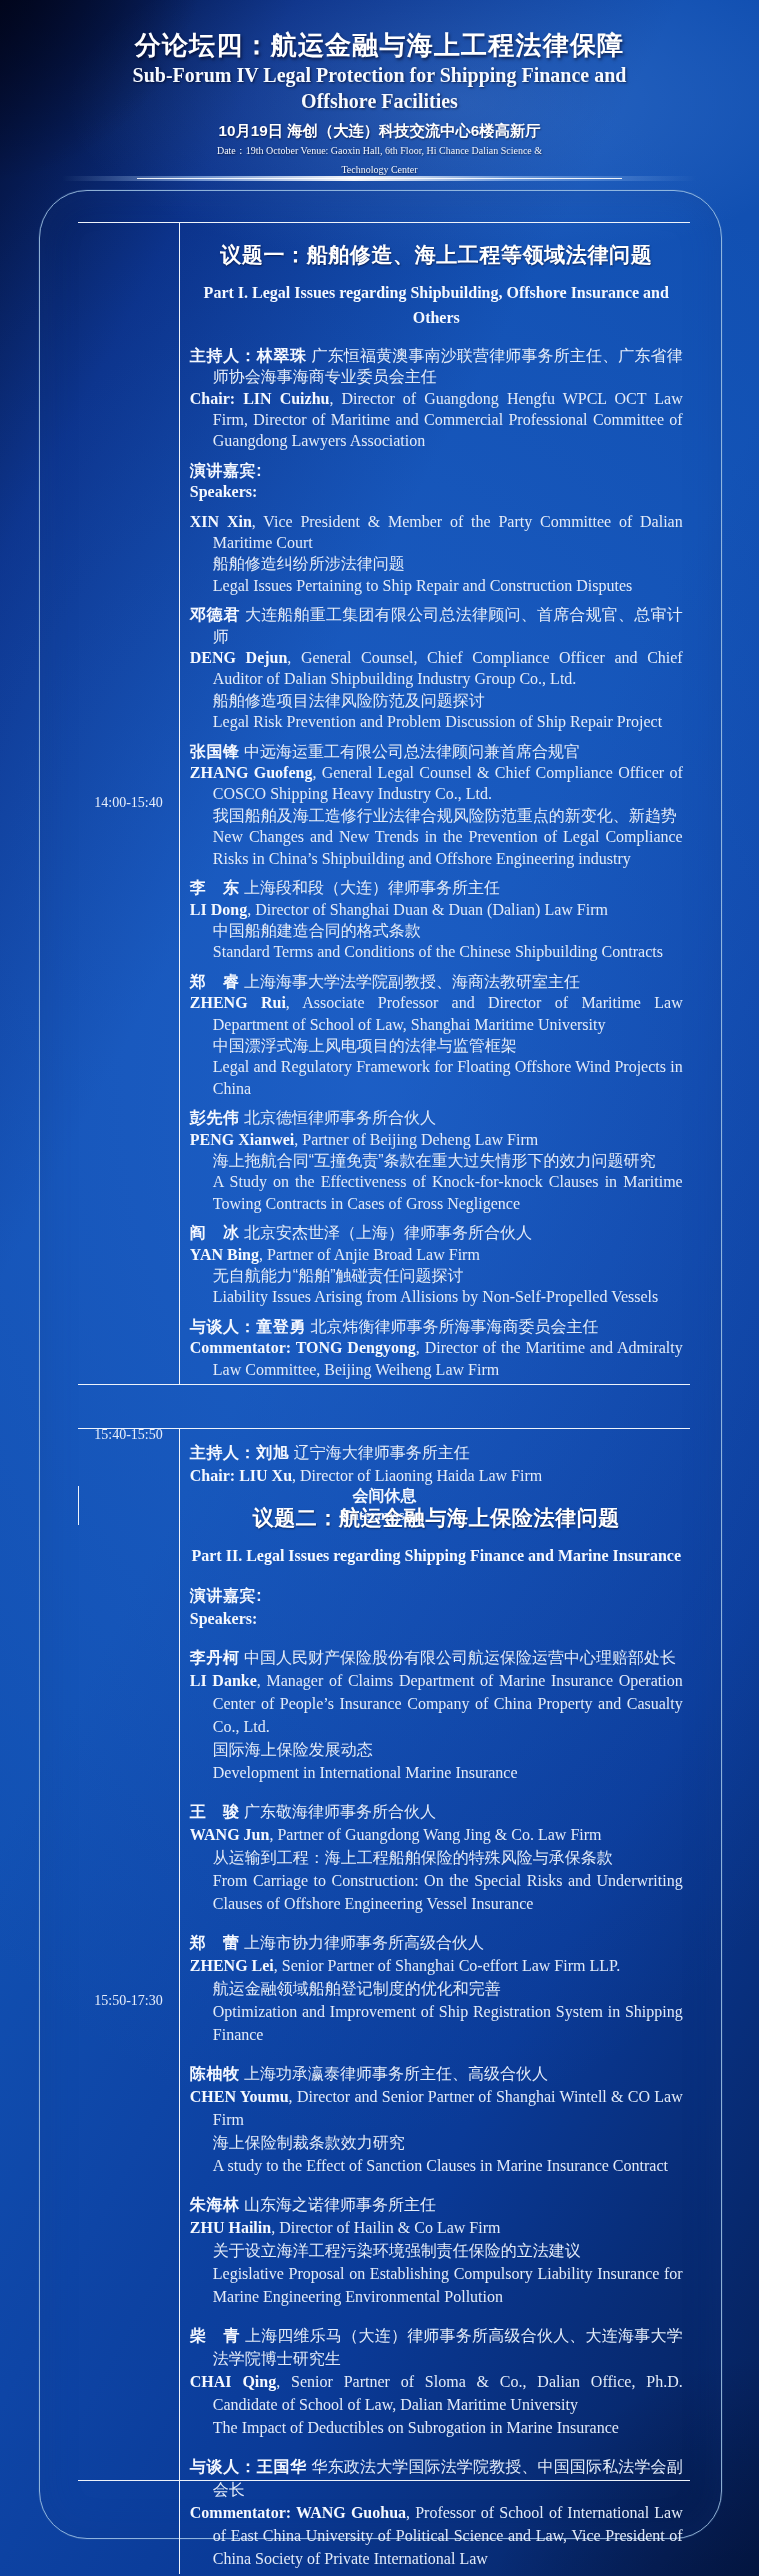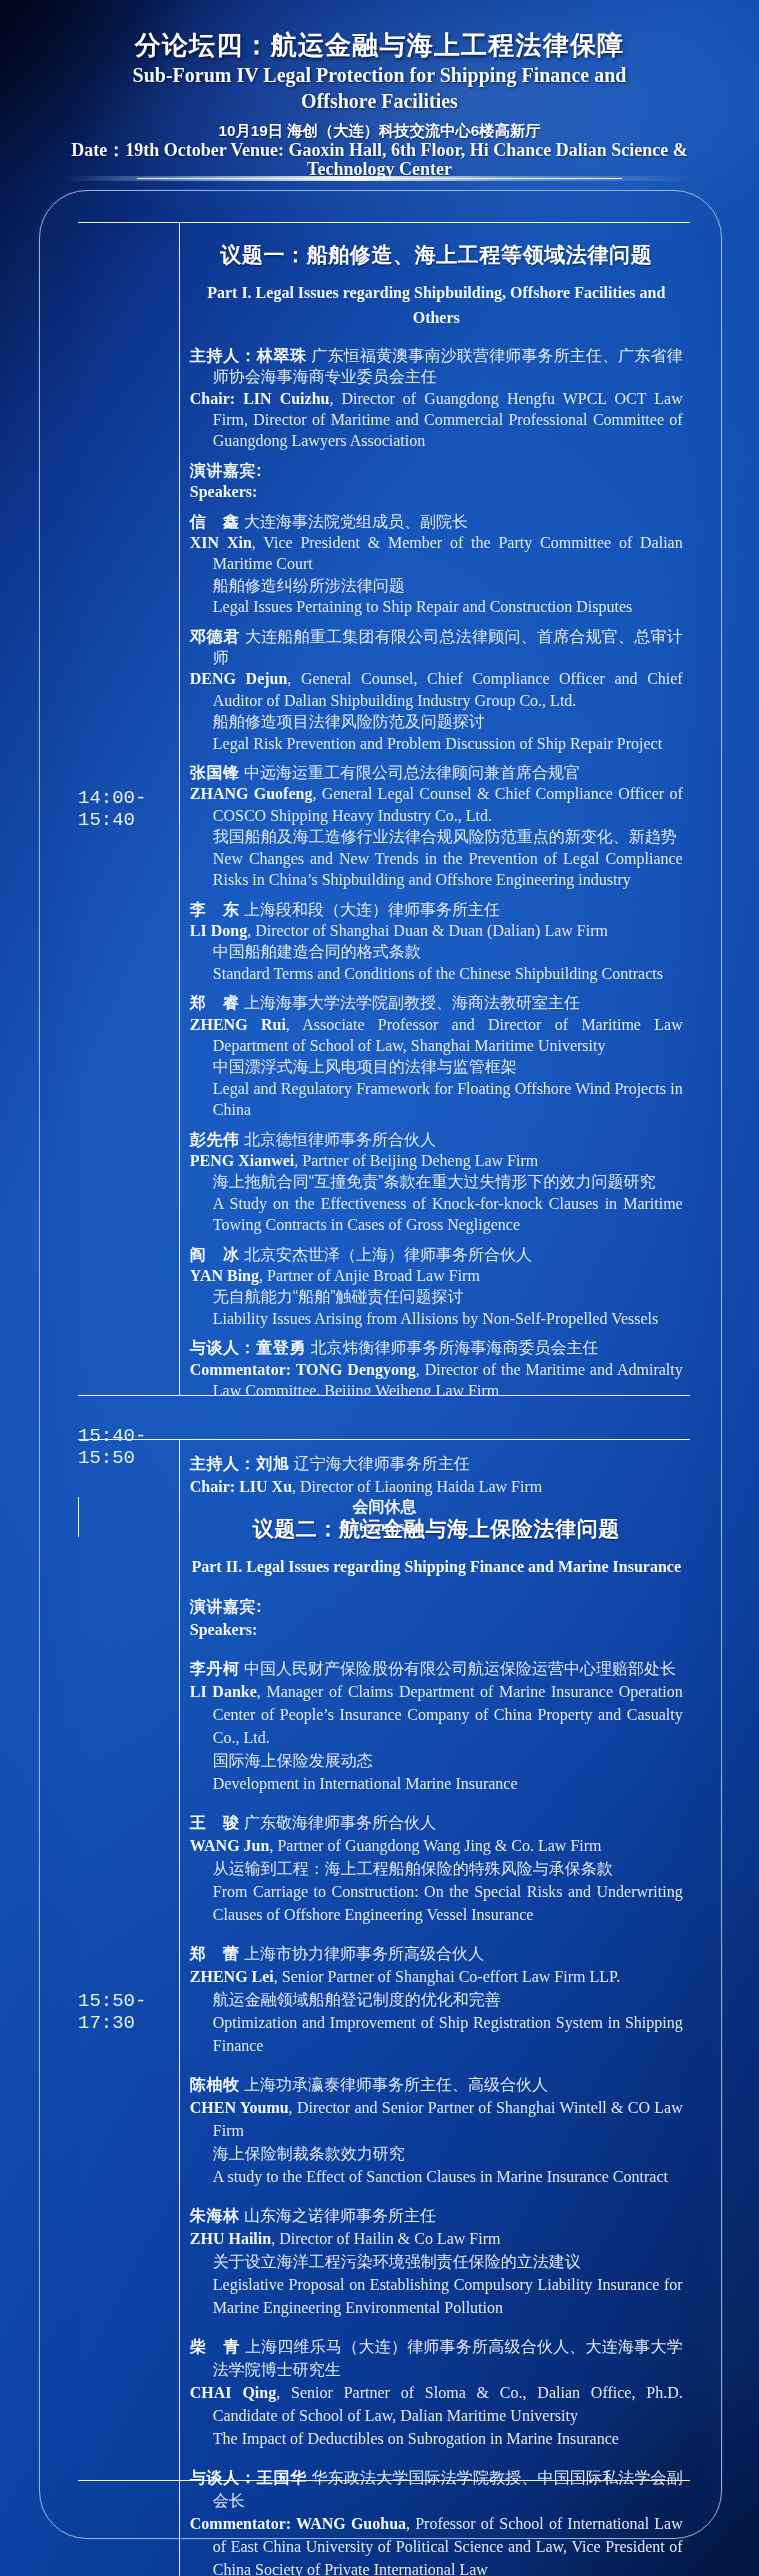--- a/index.html
+++ b/index.html
@@ -14,39 +14,39 @@
       linear-gradient(118deg,#030c2e 0%,#0a2f86 14%,#1250b2 32%,#1150b2 46%,#0e45a6 60%,#0a3a97 75%,#07296f 90%,#051d52 100%);
   }
   
   .hdr{position:absolute;top:0;left:0;width:100%;padding-top:29px;text-align:center;}
   .title-cn{font-size:26px;font-weight:bold;color:#ffffff;letter-spacing:1.2px;line-height:33px;
             text-shadow:1.2px 1.8px 3.1px rgba(0,0,25,.65);}
   .title-en{font-family:"Liberation Serif","DejaVu Serif",serif;font-weight:bold;color:#f6faff;
             font-size:20px;line-height:26px;text-shadow:1.2px 1.2px 2.4px rgba(0,0,25,.6);}
   .date-cn{margin-top:7.3px;font-size:15.3px;font-weight:bold;color:#ffffff;line-height:19.6px;
            text-shadow:0.6px 1.2px 1.8px rgba(0,0,25,.6);}
-  .date-en{font-family:"Liberation Serif","DejaVu Serif",serif;font-weight:bold;color:#f4f8ff;
-           font-size:18px;line-height:19px;text-shadow:0.6px 1.2px 1.8px rgba(0,0,25,.6);}
+  .date-en{font-family:"Liberation Serif","DejaVu Serif",serif;font-weight:normal;color:#f4f8ff;
+           font-size:10px;line-height:19px;text-shadow:0.6px 1.2px 1.8px rgba(0,0,25,.6);}
   .streak{position:absolute;top:176px;left:8%;width:84%;height:4.9px;border-radius:2.4px;
           background:linear-gradient(90deg,rgba(255,255,255,0),rgba(190,220,255,.55) 22%,rgba(255,255,255,.95) 46%,rgba(190,220,255,.5) 70%,rgba(255,255,255,0));
           filter:blur(0.6px);}
   .streak:after{content:"";position:absolute;left:12%;top:1.8px;width:76%;height:1.2px;background:rgba(255,255,255,.9);}
   
   .panel{position:absolute;left:39px;top:190px;width:681px;height:2347px;
          border:1.8px solid rgba(165,200,232,.85);border-radius:48px;
          box-shadow:0 0 0 0.6px rgba(80,120,180,.30), inset 0 0 37px rgba(20,60,140,.25);}
   
   .tbl{position:absolute;left:78px;top:222px;width:612px;height:2257px;
        border-top:1.8px solid #eef3fb;border-bottom:1.8px solid #eef3fb;display:flex;flex-direction:column;}
   .row{display:flex;}
   .row-1{height:1172px;}
   .row-2{height:43px;border-top:1.8px solid #eef3fb;border-bottom:1.8px solid #eef3fb;flex-direction:column;}
   .row-3{flex:1;}
   .time-cell{width:101px;flex:0 0 101px;display:flex;align-items:center;justify-content:center;}
-  .time{font-family:Liberation Mono, monospace;font-size:19px;color:#e7eefb;}
+  .time{font-family:Liberation Serif, serif;font-size:14px;color:#e7eefb;}
   .body-cell{flex:1;border-left:1.8px solid #eef3fb;padding:12.2px 7.3px 3.7px 9.8px;overflow:hidden;}
   .break-cell{flex:1;border-left:1.8px solid #eef3fb;display:flex;flex-direction:column;
               align-items:center;justify-content:center;}
   .break-cn{font-size:16px;font-weight:bold;color:#f2f7ff;line-height:20px;}
   .break-en{font-family:"Liberation Serif","DejaVu Serif",serif;font-size:14.7px;font-weight:bold;
             color:#f2f7ff;line-height:19.6px;}
   
   p{margin:0;}
   .p-cn{font-size:16px;color:#e3ebf8;text-align:justify;}
   .p-en{font-family:"Liberation Serif","DejaVu Serif",serif;font-size:16px;color:#e3ebf8;text-align:justify;}
@@ -84,33 +84,32 @@
 
   <div class="tbl">
 
     <div class="row row-1">
       <div class="time-cell">
         <span class="time">14:00-15:40</span>
       </div>
       <div class="body-cell" id="session-1">
           <div class="blk head-blk">
             <div class="h-cn">议题一：船舶修造、海上工程等领域法律问题</div>
-            <div class="h-en">Part I. Legal Issues regarding Shipbuilding, Offshore Facilities and</div>
+            <div class="h-en">Part I. Legal Issues regarding Shipbuilding, Offshore Insurance and</div>
             <div class="h-en">Others</div>
           </div>
           <div class="blk">
             <p class="p-cn hang"><b>主持人：林翠珠</b> 广东恒福黄澳事南沙联营律师事务所主任、广东省律师协会海事海商专业委员会主任</p>
             <p class="p-en hang"><b>Chair: LIN Cuizhu</b>, Director of Guangdong Hengfu WPCL OCT Law Firm, Director of Maritime and Commercial Professional Committee of Guangdong Lawyers Association</p>
           </div>
           <div class="blk">
             <p class="p-cn"><b>演讲嘉宾:</b></p>
             <p class="p-en"><b>Speakers:</b></p>
           </div>
           <div class="blk speaker">
-            <p class="p-cn hang"><b>信　鑫</b> 大连海事法院党组成员、副院长</p>
             <p class="p-en hang"><b>XIN Xin</b>, Vice President &amp; Member of the Party Committee of Dalian Maritime Court</p>
             <p class="p-cn topic">船舶修造纠纷所涉法律问题</p>
             <p class="p-en topic">Legal Issues Pertaining to Ship Repair and Construction Disputes</p>
           </div>
           <div class="blk speaker">
             <p class="p-cn hang"><b>邓德君</b> 大连船舶重工集团有限公司总法律顾问、首席合规官、总审计师</p>
             <p class="p-en hang"><b>DENG Dejun</b>, General Counsel, Chief Compliance Officer and Chief Auditor of Dalian Shipbuilding Industry Group Co., Ltd.</p>
             <p class="p-cn topic">船舶修造项目法律风险防范及问题探讨</p>
             <p class="p-en topic">Legal Risk Prevention and Problem Discussion of Ship Repair Project</p>
           </div>

